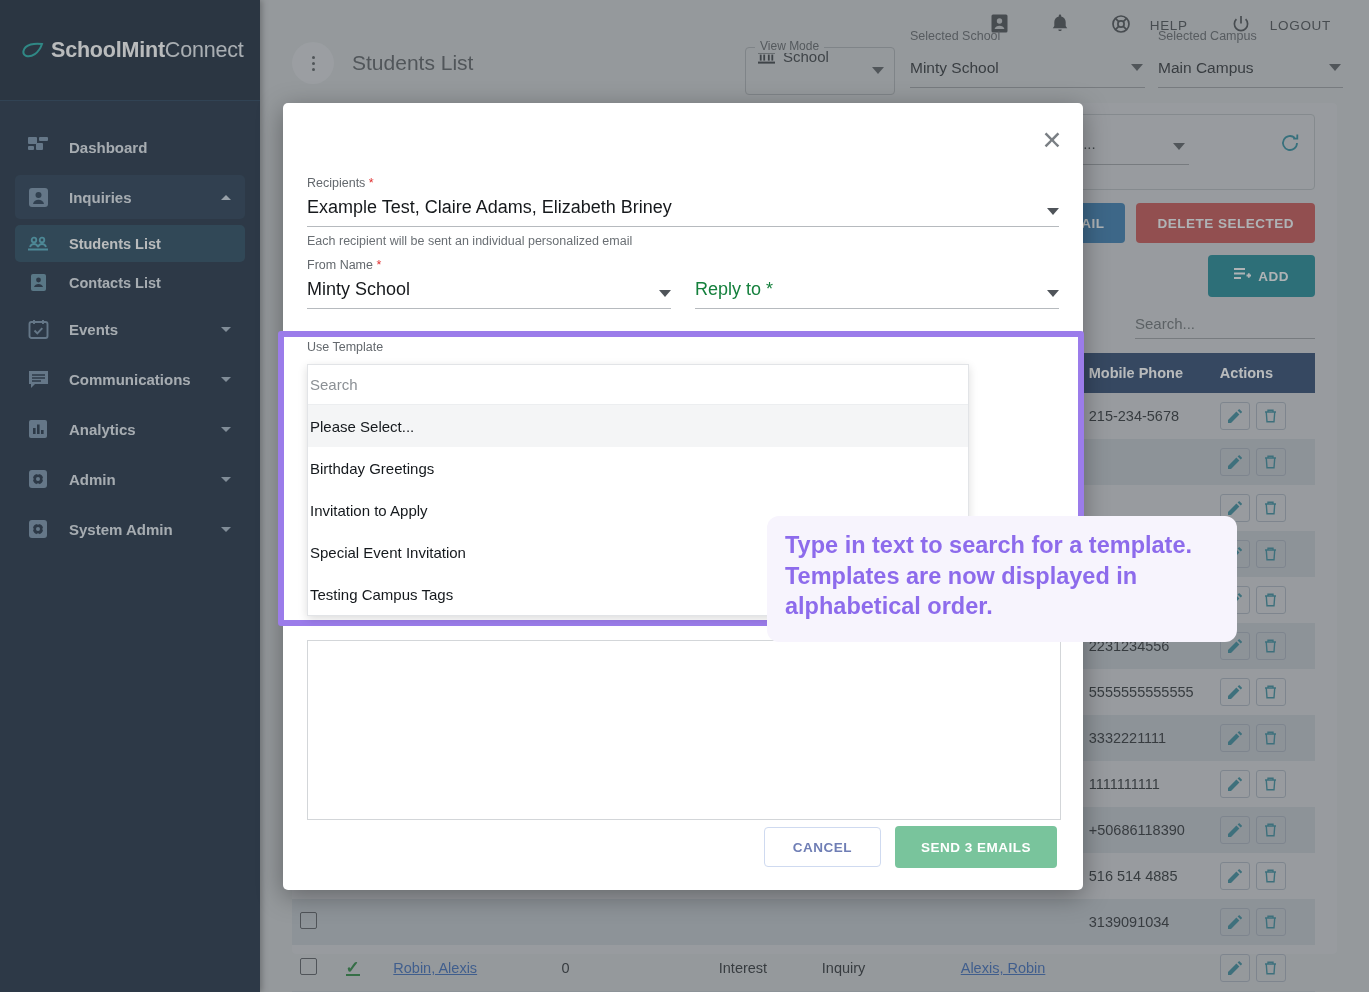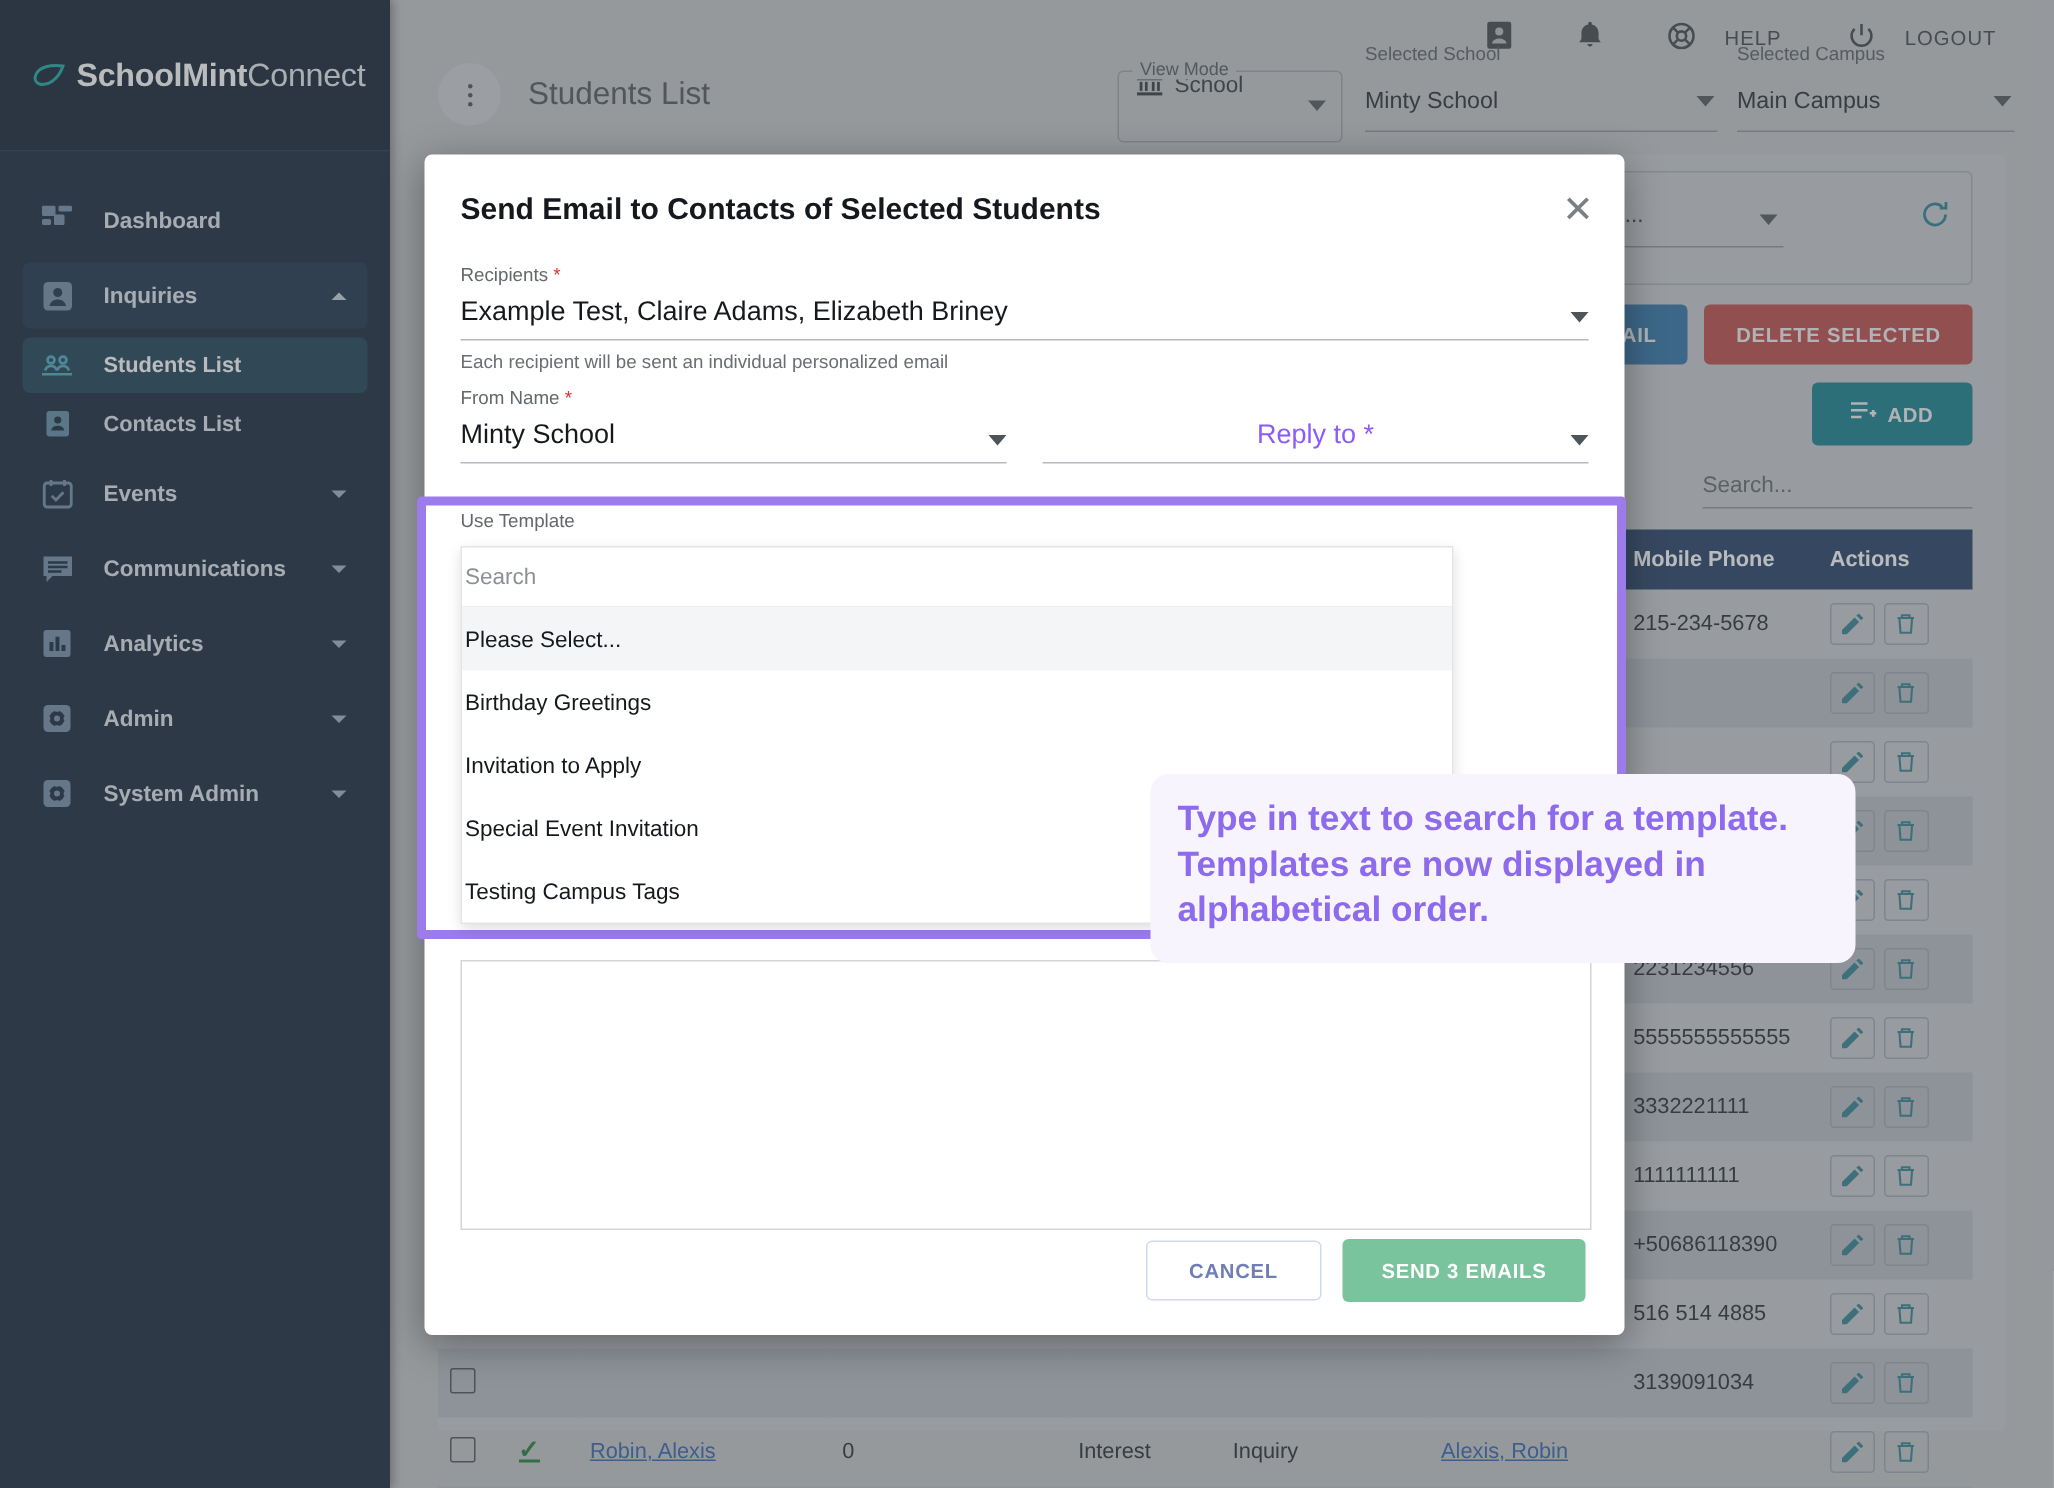--- a/index.html
+++ b/index.html
@@ -225,21 +225,21 @@
   .fld .f-label {
     font-size: 12.5px; color: #63686d; margin-bottom: 7px;
   }
   .fld .f-label .req { color: #e03030; }
   .fld .f-value {
     font-size: 18px; color: #16191c;
     border-bottom: 1px solid #b6babe;
     padding-bottom: 8px;
     position: relative;
   }
-  .fld .f-value.placeholder { color: #8b5cf6; text-align: center; }
+  .fld .f-value.placeholder { color: #15803d; }
   .f-hint { font-size: 12.5px; color: #6a6f74; margin-top: 7px; }
   .fld-arrow {
     position: absolute; right: 0; bottom: 11px;
     width: 0; height: 0;
     border-left: 6px solid transparent; border-right: 6px solid transparent;
     border-top: 7px solid #4f5459;
   }
 
   
   .hl-frame {
@@ -843,21 +843,20 @@
         </tbody>
       </table>
     </div>
   </div>
 </div>
 
 <div class="overlay"></div>
 
 <div class="modal">
 
-  <div class="modal-title">Send Email to Contacts of Selected Students</div>
   <div class="modal-close">✕</div>
 
   <div class="fld" style="left:24px; top:73px; width:752px;">
     <div class="f-label">
       <span>Recipients</span>
       <span class="req">*</span>
     </div>
     <div class="f-value">
       <span>Example Test, Claire Adams, Elizabeth Briney</span>
       <span class="fld-arrow"></span>

